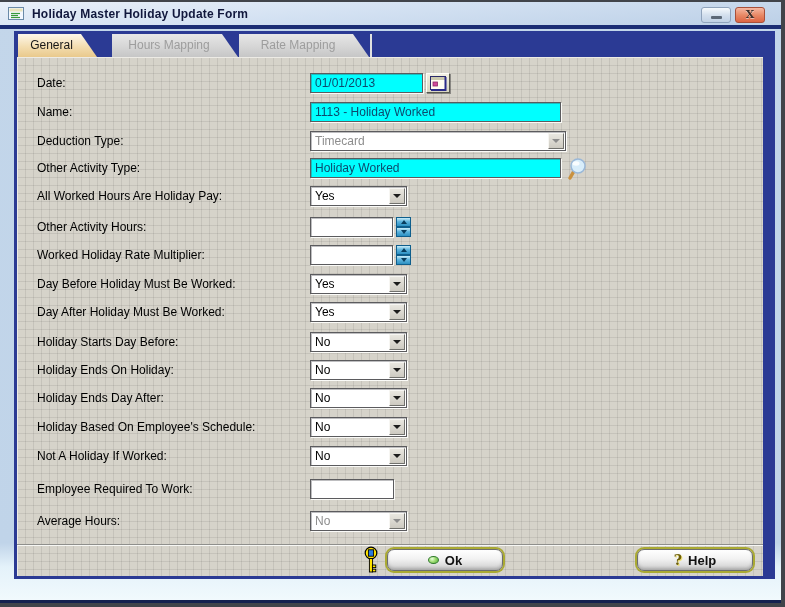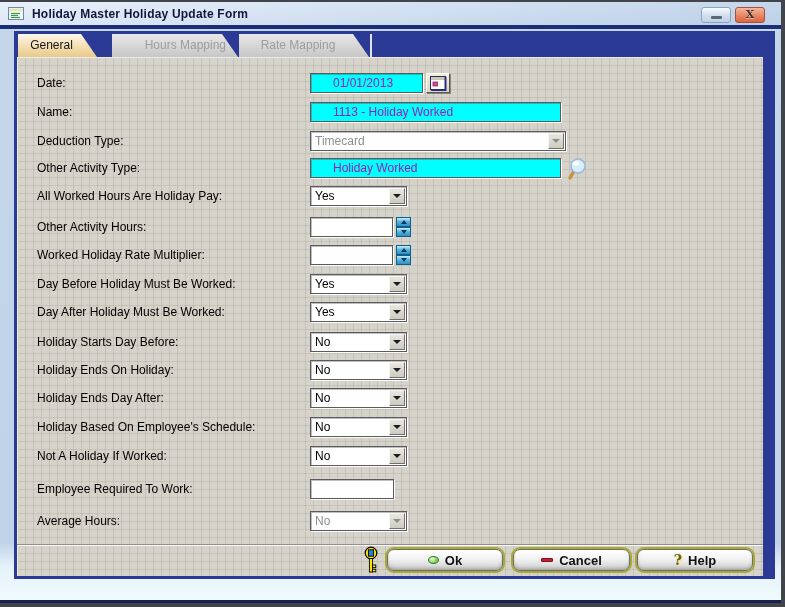--- a/index.html
+++ b/index.html
@@ -47,21 +47,21 @@
       linear-gradient(to bottom, rgba(110,110,104,0.16) 1px, transparent 1px);
     background-size:8px 8px;
     box-shadow:inset 1px 1px 0 #edebe5; }
 
   .row { position:absolute; left:0; width:100%; height:20px; }
   .field-label { position:absolute; left:20px; top:0; line-height:20px; font-size:12px; font-weight:normal; color:#000; }
   .ctl { position:absolute; top:0; }
 
   .sunken { border:1px solid #5b5b5e; box-shadow:1px 1px 0 #fbfbf8, inset 1px 1px 0 rgba(70,70,75,0.35); }
   .tbox { height:20px; background:#ffffff; }
-  .tbox .val { display:block; padding:2px 0 0 22px; font-size:12px; color:#a21caf; white-space:nowrap; overflow:hidden; }
+  .tbox .val { display:block; padding:2px 0 0 4px; font-size:12px; color:#0c4a6e; white-space:nowrap; overflow:hidden; }
   .cyan { background:#00ffff; }
 
   .combo { height:20px; background:#ffffff; position:absolute; }
   .combo .val { display:block; padding:2px 20px 0 4px; font-size:12px; color:#000; white-space:nowrap; overflow:hidden; }
   .combo .dd { position:absolute; right:1px; top:1px; width:16px; height:16px;
     background:linear-gradient(180deg,#e9e7e0,#cdcac1); border:1px solid; border-color:#f7f6f2 #71716d #71716d #f7f6f2;
     display:flex; align-items:center; justify-content:center; }
   .combo .dd::after { content:""; width:0; height:0; border:4px solid transparent; border-top:4px solid #1c1c1c; margin-top:4px; }
   .combo.disabled .val { color:#8d8d8d; }
   .combo.disabled .dd::after { border-top-color:#8d8d8d; }
@@ -123,21 +123,21 @@
     </div>
     <div class="win-btn" id="btn-close">
       <span class="x">X</span>
     </div>
     <div id="navy-line"></div>
 
     <div id="frame">
       <div class="tab active" style="left:4px; width:79px;">
         <span>General</span>
       </div>
-      <div class="tab disabled" style="left:98px; width:126px;text-align:right;">
+      <div class="tab disabled" style="left:98px; width:126px;">
         <span>Hours Mapping</span>
       </div>
       <div class="tab disabled" style="left:225px; width:130px;">
         <span>Rate Mapping</span>
       </div>
       <div id="tab-sep"></div>
 
       <div id="panel">
 
         <div class="row" style="top:16px">
@@ -298,24 +298,20 @@
             <rect x="6.4" y="12.5" width="3.2" height="13.5" fill="#ffe400" stroke="#000" stroke-width="0.9"></rect>
             <rect x="9.4" y="19" width="3.4" height="2.6" fill="#ffe400" stroke="#000" stroke-width="0.9"></rect>
             <rect x="9.4" y="23.2" width="3.4" height="2.6" fill="#ffe400" stroke="#000" stroke-width="0.9"></rect>
           </svg>
         </span>
 
         <button class="pill-btn" id="ok-btn">
           <span class="ok-ball"></span>
           <span>Ok</span>
         </button>
-        <button class="pill-btn" id="cancel-btn">
-          <span class="cancel-bar"></span>
-          <span>Cancel</span>
-        </button>
         <button class="pill-btn" id="help-btn">
           <span class="help-q">?</span>
           <span>Help</span>
         </button>
 
       </div>
     </div>
 
     <div id="window-bottom-line"></div>
   </div>

